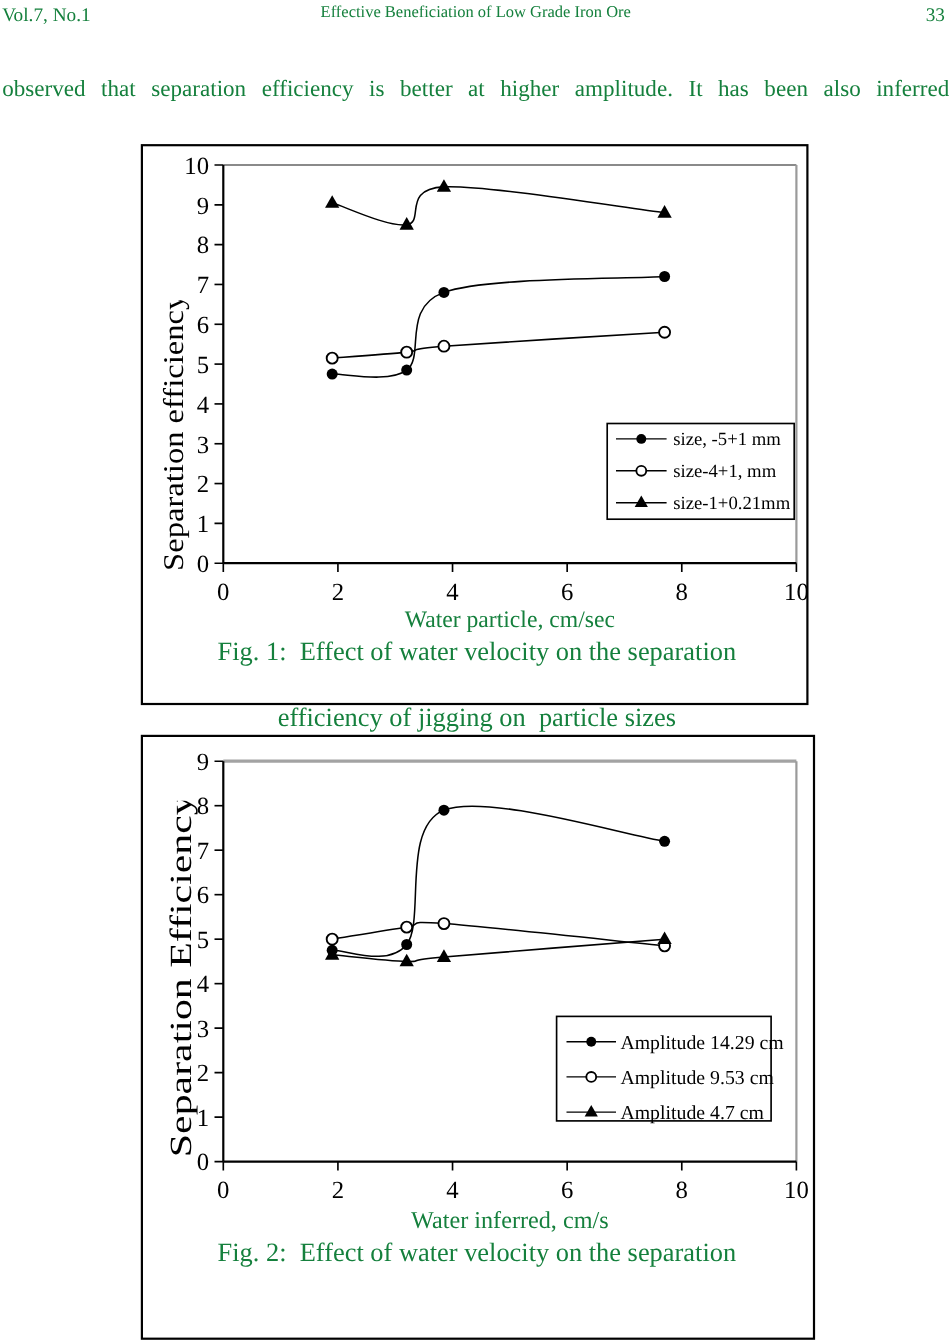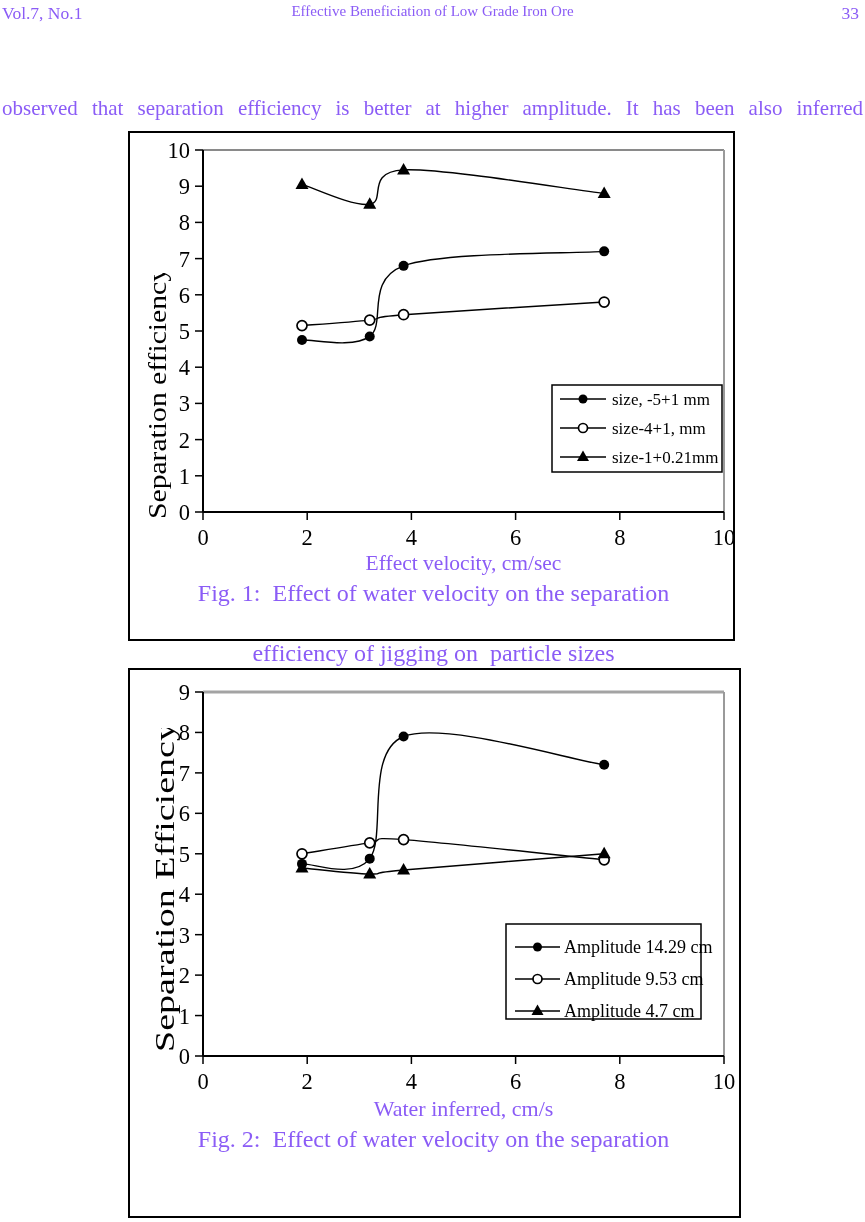--- a/index.html
+++ b/index.html
@@ -1,22 +1,22 @@
 <!DOCTYPE html>
 <html><head>
 <meta charset="utf-8">
 <style>
   html,body{margin:0;padding:0;}
   body{background:#fff;}
   .page{position:relative;width:865px;height:1222px;background:#ffffff;
-        font-family:"Liberation Serif", serif;color:#8b5cf6;overflow:hidden;}
+        font-family:"Liberation Serif", serif;color:#15803d;overflow:hidden;}
   .hdr-left{position:absolute;left:2px;top:3px;font-size:17.5px;}
   .hdr-center{position:absolute;left:0;top:3px;width:100%;text-align:center;font-size:15px;}
   .hdr-right{position:absolute;right:6px;top:3px;font-size:17.5px;}
-  .bodytext{position:absolute;left:2px;top:66px;width:861px;font-size:21px;line-height:28.5px;margin-top:28px;}
+  .bodytext{position:absolute;left:2px;top:66px;width:861px;font-size:21px;line-height:28.5px;}
   .bodytext .l1{text-align:justify;text-align-last:justify;}
   .figbox{position:absolute;background:#fff;border:2px solid #000;box-sizing:border-box;}
   #figure1{left:128px;top:131px;width:607px;height:510px;}
   #figure2{left:128px;top:668px;width:613px;height:550px;}
   .figbox svg{position:absolute;left:0;top:0;display:block;}
   svg text{font-family:"Liberation Serif", serif;fill:#000;}
   .axis-xlabel{position:absolute;left:73px;width:521px;text-align:center;
                font-size:21.5px;white-space:pre;}
   .caption{position:absolute;left:43px;width:521px;text-align:center;
            font-size:24px;white-space:pre;}
@@ -105,21 +105,21 @@
         <path d="M430 324H476" stroke="#000" stroke-width="1.3"></path>
         <path d="M453 317.5L459 328L447 328Z" fill="#000"></path>
         <text x="482" y="329.95" font-size="17">size-1+0.21mm</text>
         <clipPath id="fig1-svg-clip">
           <rect x="4" y="140" width="56" height="260"></rect>
         </clipPath>
         <g clip-path="url(#fig1-svg-clip)">
           <text transform="translate(36,386) rotate(-90)" font-size="26" textLength="252" lengthAdjust="spacingAndGlyphs">Separation efficiency</text>
         </g>
       </svg>
-    <div class="axis-xlabel" id="fig1-xlabel">Effect velocity, cm/sec</div>
+    <div class="axis-xlabel" id="fig1-xlabel">Water particle, cm/sec</div>
     <div class="caption" id="fig1-cap1">Fig. 1:  Effect of water velocity on the separation</div>
     <div class="caption" id="fig1-cap2">efficiency of jigging on  particle sizes</div>
   </div>
 
   <div class="figbox" id="figure2">
     <svg id="fig2-svg" width="613" height="434">
         <path d="M73 22H594" stroke="#a3a3a3" stroke-width="3" fill="none"></path>
         <path d="M594 22V386" stroke="#9a9a9a" stroke-width="2" fill="none"></path>
         <path d="M73 22V386M73 386H594" stroke="#000" stroke-width="2" fill="none"></path>
         <path d="M65 386H73" stroke="#000" stroke-width="1.5"></path>

